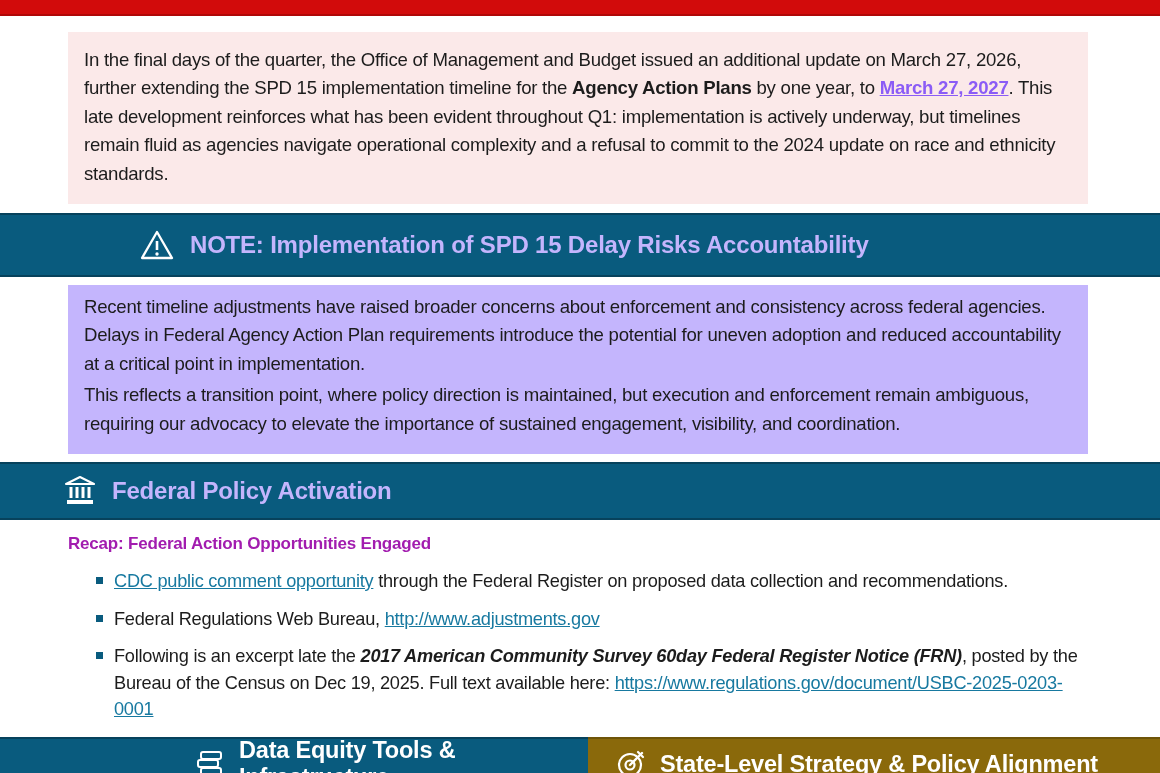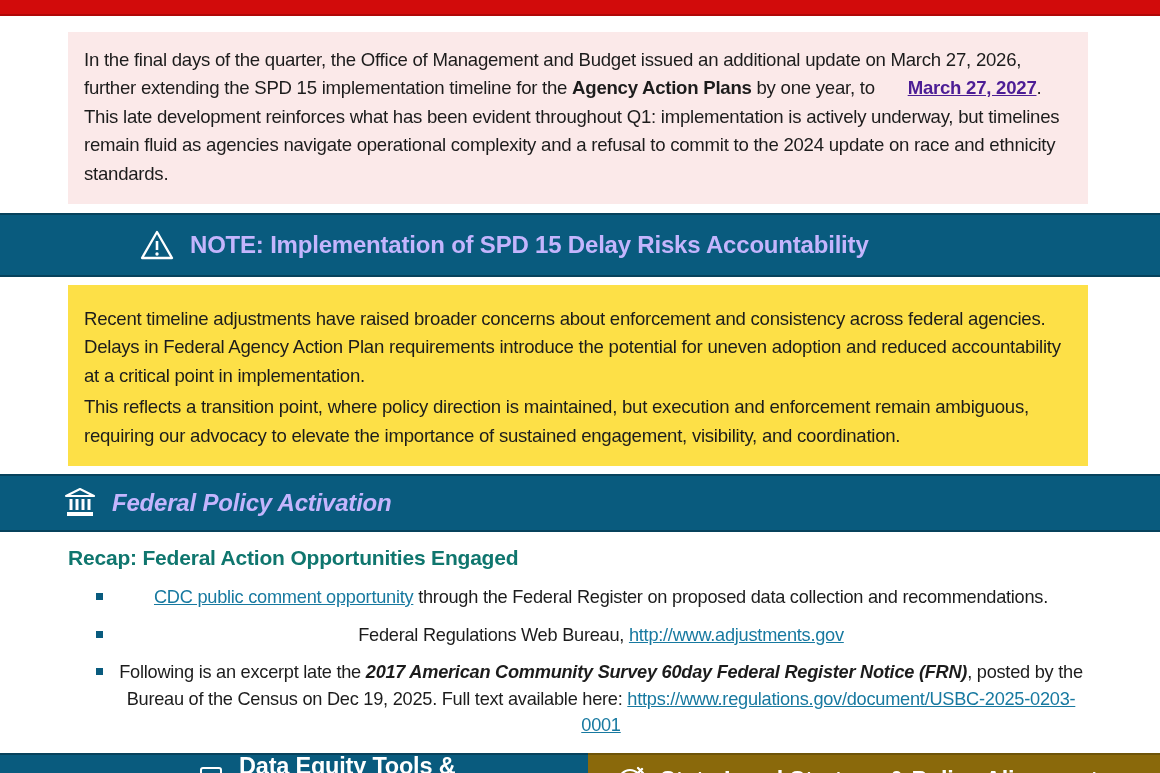--- a/index.html
+++ b/index.html
@@ -24,61 +24,60 @@
     padding:14px 16px 16px 16px;
   }
   .body-text{
     font-size:18.6px;
     line-height:28.4px;
     letter-spacing:-0.25px;
     color:#1c1c1c;
   }
   .bold{font-weight:bold;}
   .date-highlight{
-    color:#4c1d95;font-weight:bold;text-decoration:underline;margin-left:28px;
+    color:#8b5cf6;font-weight:bold;text-decoration:underline;
   }
   
   .banner{
     background:#095b7e;
     border-top:2px solid #07425c;
     border-bottom:2px solid #07425c;
     color:#c4b5fd;
     display:flex;align-items:center;
     font-weight:bold;
     font-size:24px;
     letter-spacing:-0.2px;
   }
   .note-banner{height:60px;margin-top:9px;padding-left:140px;}
-  .fpa-banner{height:54px;margin-top:8px;padding-left:64px;font-style:italic;}
+  .fpa-banner{height:54px;margin-top:8px;padding-left:64px;}
   .banner .icon{display:inline-flex;margin-right:16px;}
   
   .note-box{
     margin:8px 72px 0 68px;
-    background:#fde047;
-    padding:20px 16px 16px 16px;
+    background:#c4b5fd;
+    padding:8px 16px 16px 16px;
   }
   .note-box p{margin:0;}
   .note-box p + p{margin-top:3px;}
   
   .recap-heading{
     margin:14px 72px 0 68px;
-    color:#0f766e;
+    color:#a21caf;
     font-weight:bold;
-    font-size:21px;
+    font-size:17px;
     letter-spacing:-0.2px;
   }
   .bullet-list{margin:14px 72px 0 96px;}
   .bullet-item{
     position:relative;
     padding-left:18px;
     font-size:18.2px;
     line-height:26.5px;
     letter-spacing:-0.25px;
     margin-top:11px;
-    text-align:center;
   }
   .bullet-item .sq{
     position:absolute;left:0;top:9px;
     width:7px;height:7px;background:#095b7e;
   }
   a.link{color:#1779a0;text-decoration:underline;cursor:pointer;}
   .em-bi{font-weight:bold;font-style:italic;}
   
   .bottom-row{
     display:flex;

